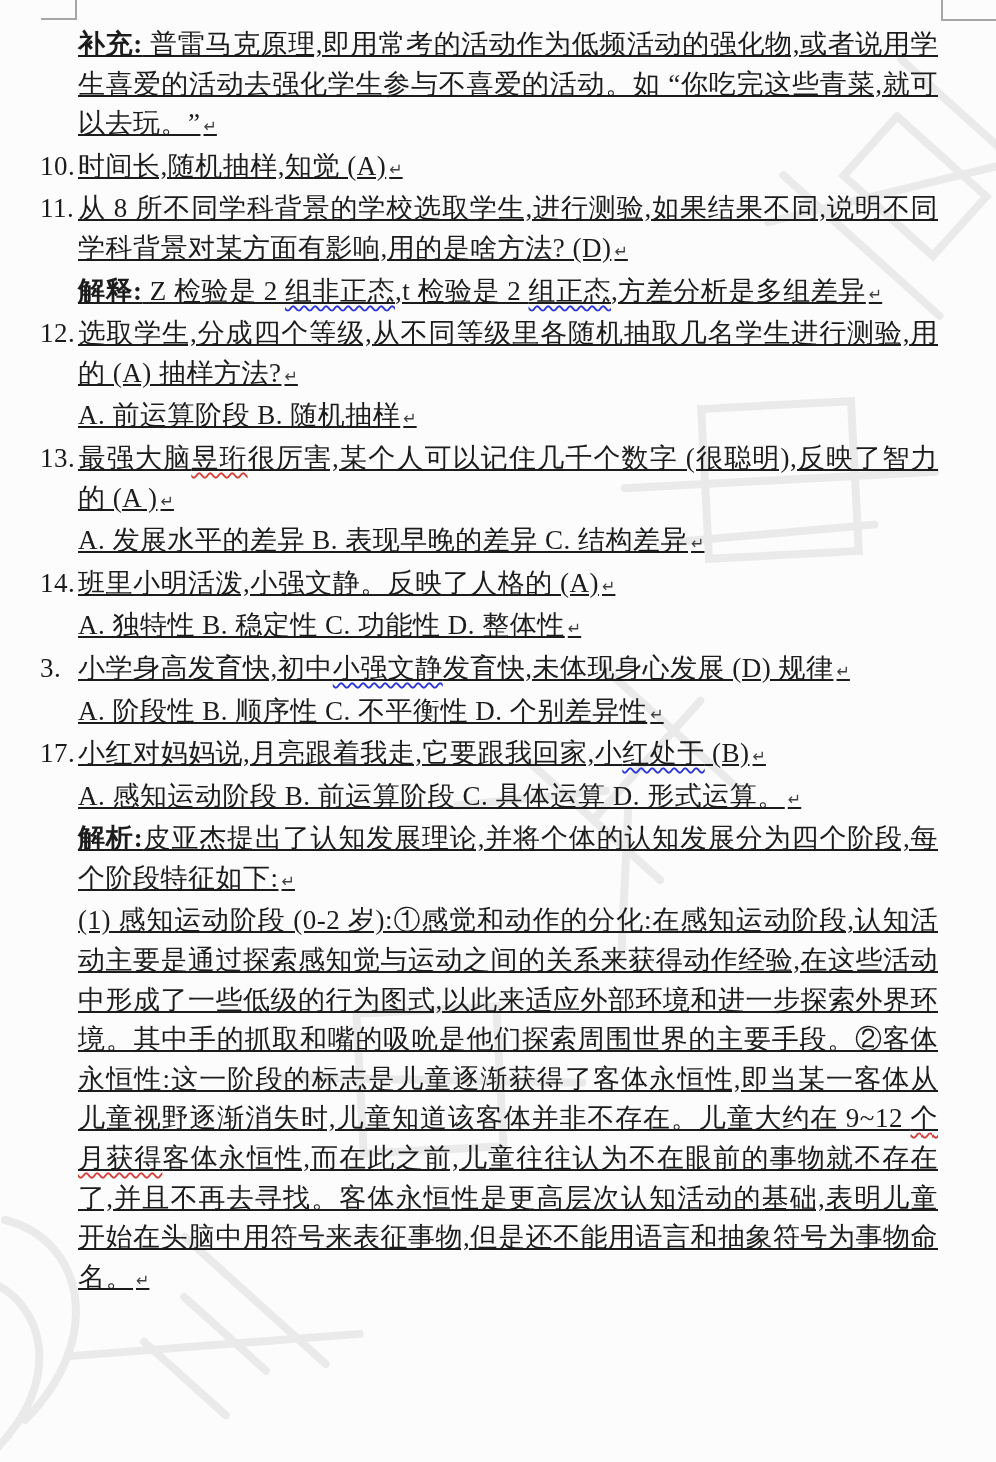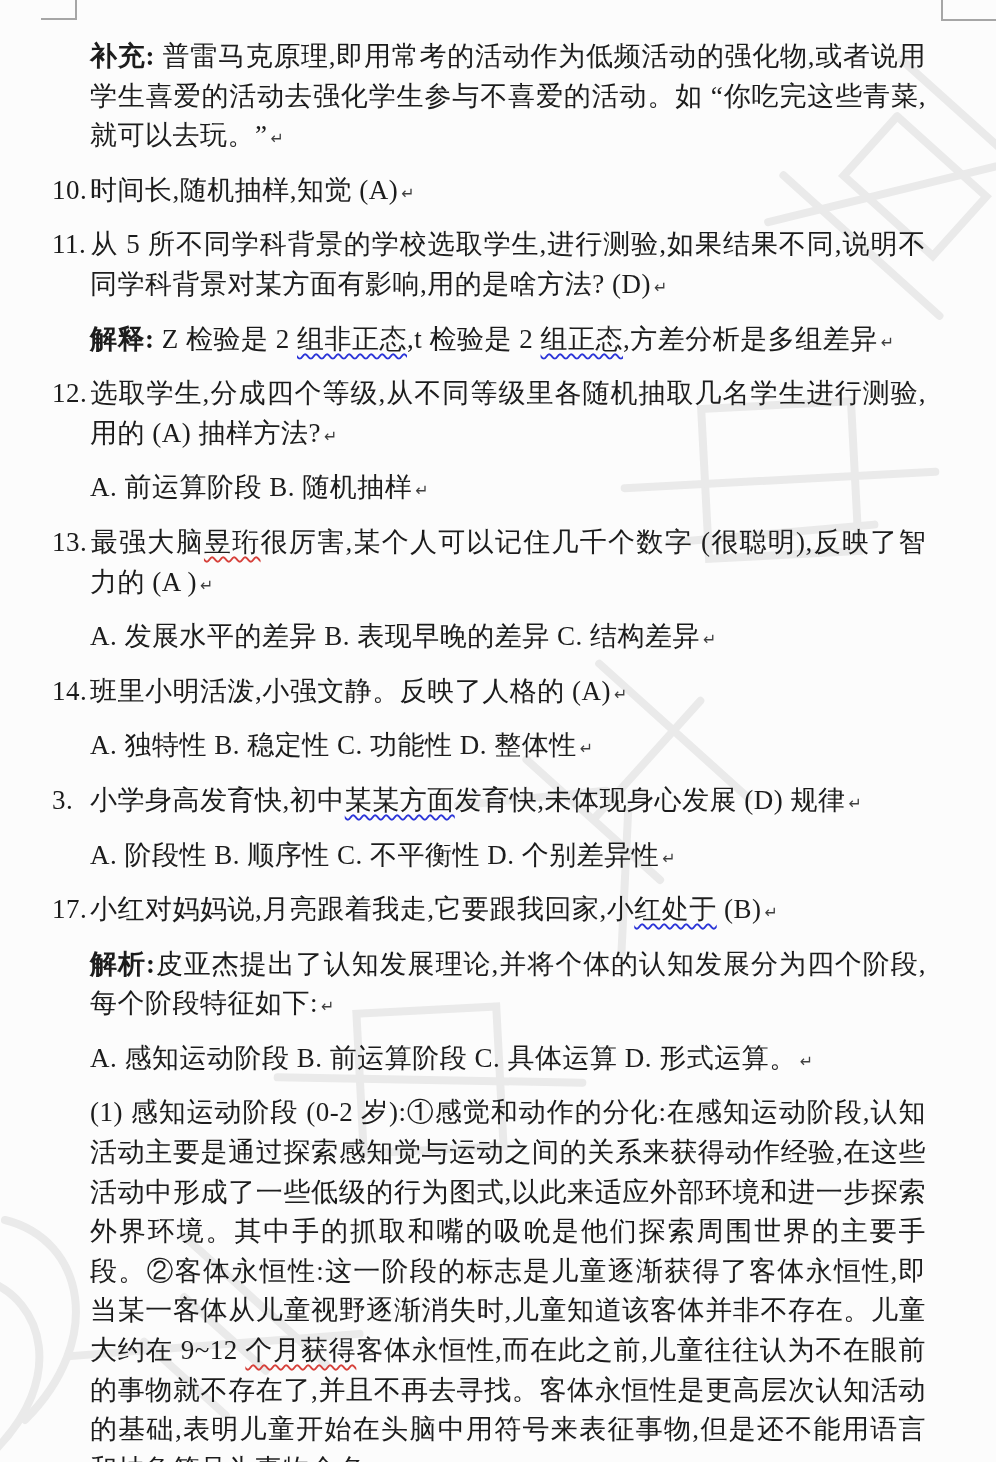--- a/index.html
+++ b/index.html
@@ -30,21 +30,21 @@
     border-left:2px solid var(--crop_mark_color);
     border-bottom:2px solid var(--crop_mark_color);
   }
   .content{
     position:absolute;left:78px;top:0;width:860px;z-index:1;
     padding-top:25px;
     font-size:27px;line-height:39.6px;
     text-align:justify;
     letter-spacing:0.5px;
   }
-  .para{margin:12px;}
+  .para{margin:0;text-decoration:underline;}
   .para.question{text-indent:-38px;}
   .num{display:inline-block;width:38px;text-indent:0;}
   .bold{font-weight:700;}
   .wavy-blue{
     text-decoration-line:underline;text-decoration-style:wavy;
     text-decoration-color:var(--wavy_blue);
     text-decoration-thickness:1.5px;text-underline-offset:5px;
     text-decoration-skip-ink:none;
   }
   .wavy-red{
@@ -90,29 +90,29 @@
       </g>
     </g>
   </svg>
 
   <div class="crop-tl"></div>
   <div class="crop-tr"></div>
 
   <div class="content">
       <div class="para plain"><span class="bold">补充:</span><span> 普雷马克原理,即用常考的活动作为低频活动的强化物,或者说用学生喜爱的活动去强化学生参与不喜爱的活动。如 “你吃完这些青菜,就可以去玩。”</span><span class="pmark">↵</span></div>
       <div class="para question"><span class="num">10.</span><span>时间长,随机抽样,知觉 (A)</span><span class="pmark">↵</span></div>
-      <div class="para question"><span class="num">11.</span><span>从 5 所不同学科背景的学校选取学生,进行测验,如果结果不同,说明不同学科背景对某方面有影响,用的是啥方法? (D)</span><span class="pmark">↵</span></div>
+      <div class="para question"><span class="num">11.</span><span>从 8 所不同学科背景的学校选取学生,进行测验,如果结果不同,说明不同学科背景对某方面有影响,用的是啥方法? (D)</span><span class="pmark">↵</span></div>
       <div class="para plain"><span class="bold">解释:</span><span> Z 检验是 2 </span><span class="wavy-blue">组非正态</span><span>,t 检验是 2 </span><span class="wavy-blue">组正态</span><span>,方差分析是多组差异</span><span class="pmark">↵</span></div>
       <div class="para question"><span class="num">12.</span><span>选取学生,分成四个等级,从不同等级里各随机抽取几名学生进行测验,用的 (A) 抽样方法?</span><span class="pmark">↵</span></div>
       <div class="para plain"><span>A. 前运算阶段 B. 随机抽样</span><span class="pmark">↵</span></div>
       <div class="para question"><span class="num">13.</span><span>最强大脑</span><span class="wavy-red">昱珩</span><span>很厉害,某个人可以记住几千个数字 (很聪明),反映了智力的 (A )</span><span class="pmark">↵</span></div>
       <div class="para plain"><span>A. 发展水平的差异 B. 表现早晚的差异 C. 结构差异</span><span class="pmark">↵</span></div>
       <div class="para question"><span class="num">14.</span><span>班里小明活泼,小强文静。反映了人格的 (A)</span><span class="pmark">↵</span></div>
       <div class="para plain"><span>A. 独特性 B. 稳定性 C. 功能性 D. 整体性</span><span class="pmark">↵</span></div>
-      <div class="para question"><span class="num">3.</span><span>小学身高发育快,初中</span><span class="wavy-blue">某某方面</span><span>发育快,未体现身心发展 (D) 规律</span><span class="pmark">↵</span></div>
+      <div class="para question"><span class="num">3.</span><span>小学身高发育快,初中</span><span class="wavy-blue">小强文静</span><span>发育快,未体现身心发展 (D) 规律</span><span class="pmark">↵</span></div>
       <div class="para plain"><span>A. 阶段性 B. 顺序性 C. 不平衡性 D. 个别差异性</span><span class="pmark">↵</span></div>
       <div class="para question"><span class="num">17.</span><span>小红对妈妈说,月亮跟着我走,它要跟我回家,小</span><span class="wavy-blue">红处于</span><span> (B)</span><span class="pmark">↵</span></div>
+      <div class="para plain"><span>A. 感知运动阶段 B. 前运算阶段 C. 具体运算 D. 形式运算。</span><span class="pmark">↵</span></div>
       <div class="para plain"><span class="bold">解析:</span><span>皮亚杰提出了认知发展理论,并将个体的认知发展分为四个阶段,每个阶段特征如下:</span><span class="pmark">↵</span></div>
-      <div class="para plain"><span>A. 感知运动阶段 B. 前运算阶段 C. 具体运算 D. 形式运算。</span><span class="pmark">↵</span></div>
       <div class="para plain"><span>(1) 感知运动阶段 (0-2 岁):①感觉和动作的分化:在感知运动阶段,认知活动主要是通过探索感知觉与运动之间的关系来获得动作经验,在这些活动中形成了一些低级的行为图式,以此来适应外部环境和进一步探索外界环境。其中手的抓取和嘴的吸吮是他们探索周围世界的主要手段。②客体永恒性:这一阶段的标志是儿童逐渐获得了客体永恒性,即当某一客体从儿童视野逐渐消失时,儿童知道该客体并非不存在。儿童大约在 9~12 </span><span class="wavy-red">个月获得</span><span>客体永恒性,而在此之前,儿童往往认为不在眼前的事物就不存在了,并且不再去寻找。客体永恒性是更高层次认知活动的基础,表明儿童开始在头脑中用符号来表征事物,但是还不能用语言和抽象符号为事物命名。</span><span class="pmark">↵</span></div>
     </div>
 
 </div>
 
 </body></html>

